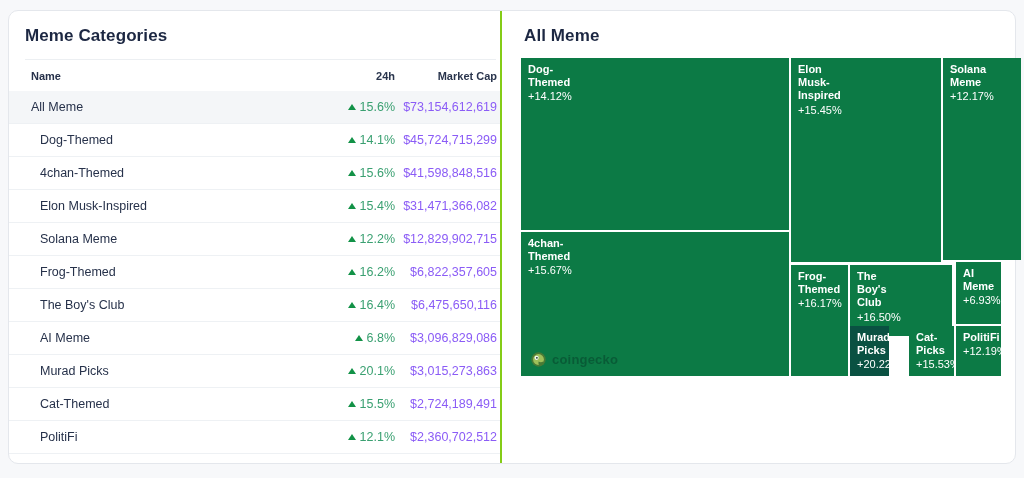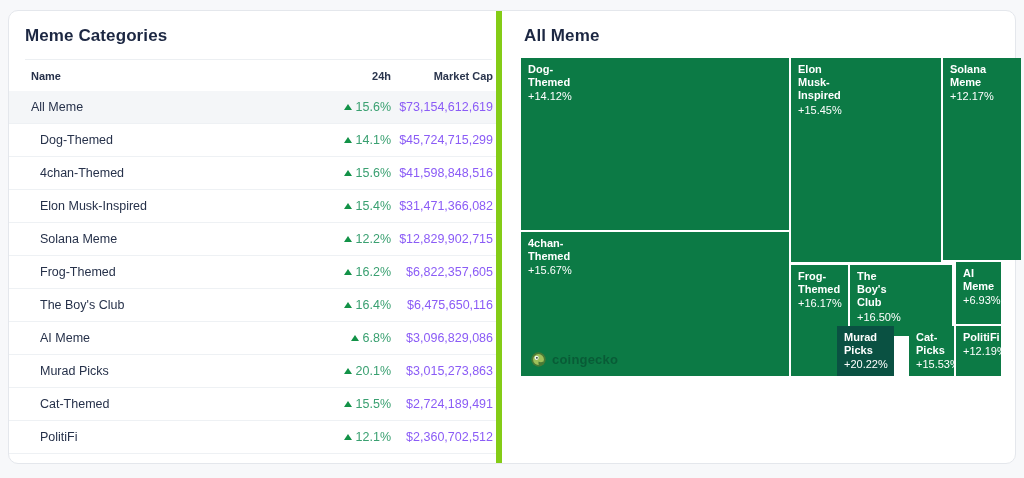--- a/index.html
+++ b/index.html
@@ -12,21 +12,21 @@
     overflow:hidden;
     -webkit-font-smoothing:antialiased;
   }
   .card {
     position:absolute; left:8px; top:10px; width:1008px; height:454px;
     background:#ffffff; border:1px solid #e4e7ec; border-radius:10px;
   }
   
   .left-panel {
     position:absolute; left:0; top:0; width:493px; height:100%;
-    border-right:6px solid #84cc16;
+    border-right:2px solid #84cc16;
   }
   .panel-title {
     font-size:17px; font-weight:700; color:#1c2742; letter-spacing:.1px;
   }
   .left-panel .panel-title { position:absolute; left:16px; top:15px; }
   .title-divider {
     position:absolute; left:16px; right:4px; top:48px; height:0;
     border-top:1px solid #eceff2;
   }
   .thead {
@@ -196,21 +196,21 @@
         <div class="cchange">+16.17%</div>
       </div>
 
       <div class="cell" style="left:329px;top:207px;width:102px;height:71px">
         <div class="clabel">The
 Boy's
 Club</div>
         <div class="cchange">+16.50%</div>
       </div>
 
-      <div class="cell dark" style="left:316px;top:268px;width:57px;height:50px">
+      <div class="cell dark" style="left:329px;top:268px;width:39px;height:50px">
         <div class="clabel">Murad
 Picks</div>
         <div class="cchange">+20.22%</div>
       </div>
 
       <div class="cell" style="left:388px;top:268px;width:45px;height:50px">
         <div class="clabel">Cat-
 Picks</div>
         <div class="cchange">+15.53%</div>
       </div>

